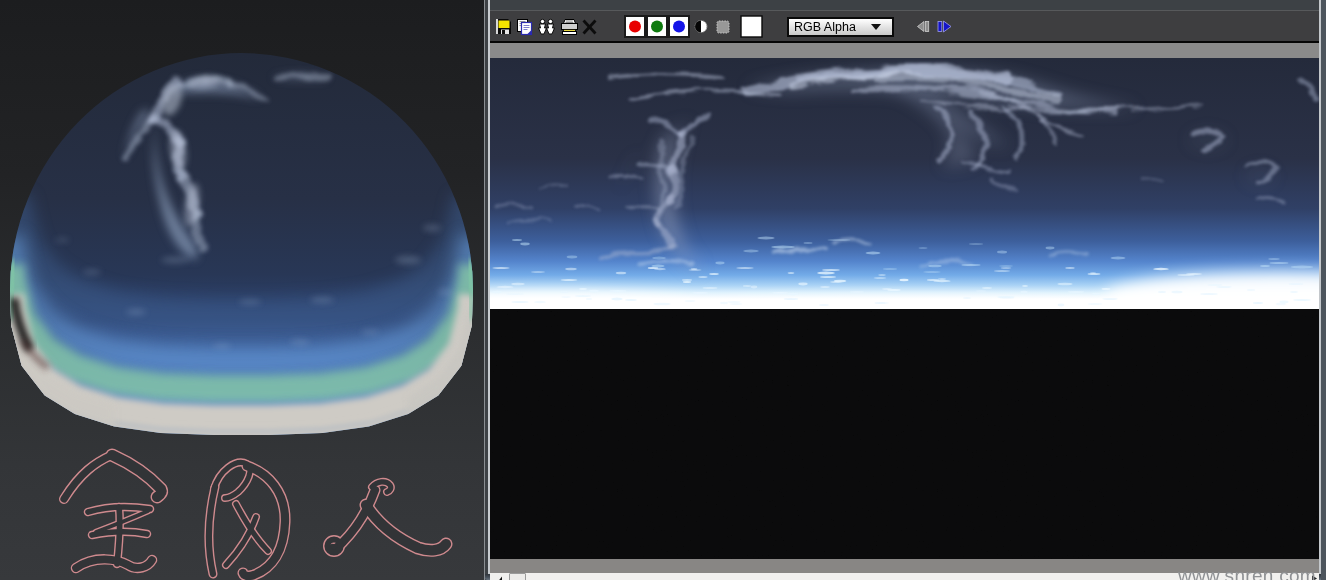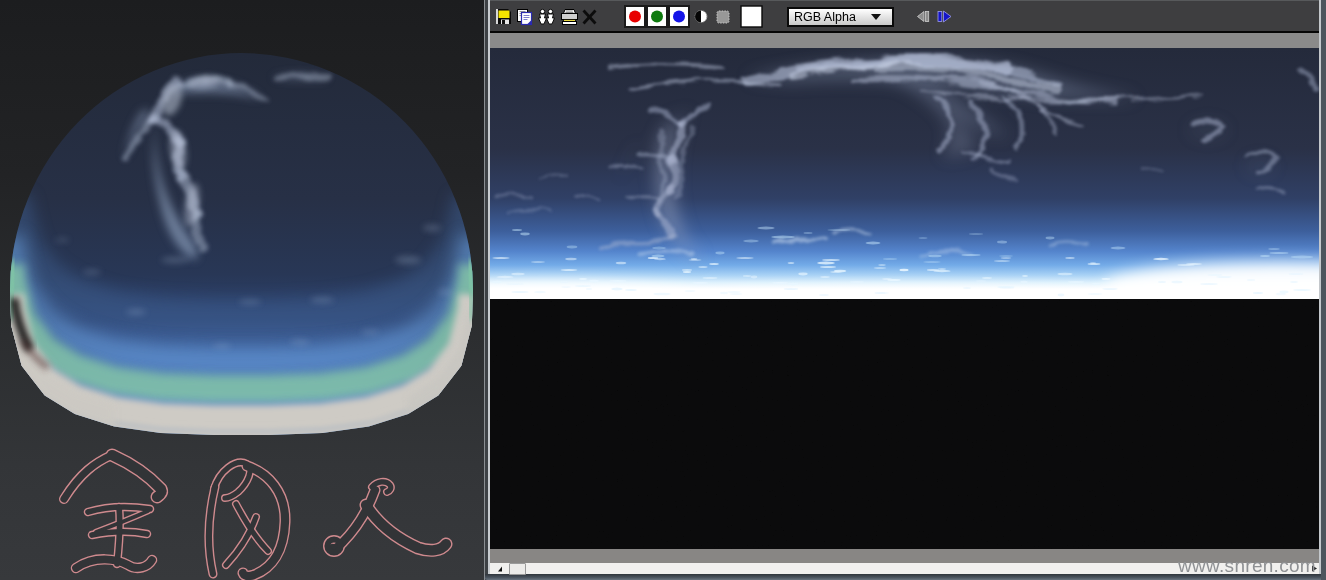--- a/index.html
+++ b/index.html
@@ -9,21 +9,21 @@
   #left{position:absolute;left:0;top:0;width:484px;height:580px;
         background:linear-gradient(180deg,#1c1d1f 0%,#222325 30%,#2b2d2f 55%,#333538 80%,#37393c 100%);}
   #win{position:absolute;left:484px;top:0;width:842px;height:580px;background:#3d4145;}
   
   .bl{position:absolute;}
   #win .edgeL1{left:0;top:0;width:1px;height:580px;background:#8a8e92;}
   #win .edgeL2{left:4px;top:0;width:2px;height:574px;background:#c8ccd0;}
   #win .edgeR1{left:835px;top:0;width:2px;height:574px;background:#c3c7cb;}
   #win .edgeR2{left:837px;top:0;width:5px;height:580px;background:#4d555d;}
   #win .edgeB{left:0;top:574px;width:842px;height:6px;background:linear-gradient(180deg,#2f353c 0%,#49525c 55%,#6a7581 100%);border-radius:0 0 4px 4px;}
-  #inner{position:absolute;left:6px;top:0;width:829px;height:454px;text-align:right;}
+  #inner{position:absolute;left:6px;top:10px;width:829px;height:454px;text-align:right;}
   #toolbar{position:absolute;left:0;top:0;width:829px;height:31px;background:#3e3e40;border-top:1px solid #57595b;box-sizing:border-box;}
   #blackline{position:absolute;left:0;top:31px;width:829px;height:2px;background:#060606;}
   #graybar1{position:absolute;left:0;top:33px;width:829px;height:15px;background:#8a8a8a;}
   #sky{position:absolute;left:0;top:48px;width:829px;height:251px;}
   #blackarea{position:absolute;left:0;top:299px;width:829px;height:250px;background:#000;}
   #graybar2{position:absolute;left:0;top:549px;width:829px;height:14px;background:#888684;}
   #scroll{position:absolute;left:0;top:563px;width:829px;height:11px;background:#f1f0ee;}
   #thumb{position:absolute;left:19px;top:0px;width:15px;height:10px;background:#ecebe9;border:1px solid #9a9a9a;border-radius:1px;}
   #watermark{position:absolute;right:3px;top:555px;color:#8f9194;font-size:19px;letter-spacing:0.3px;}
 </style>

